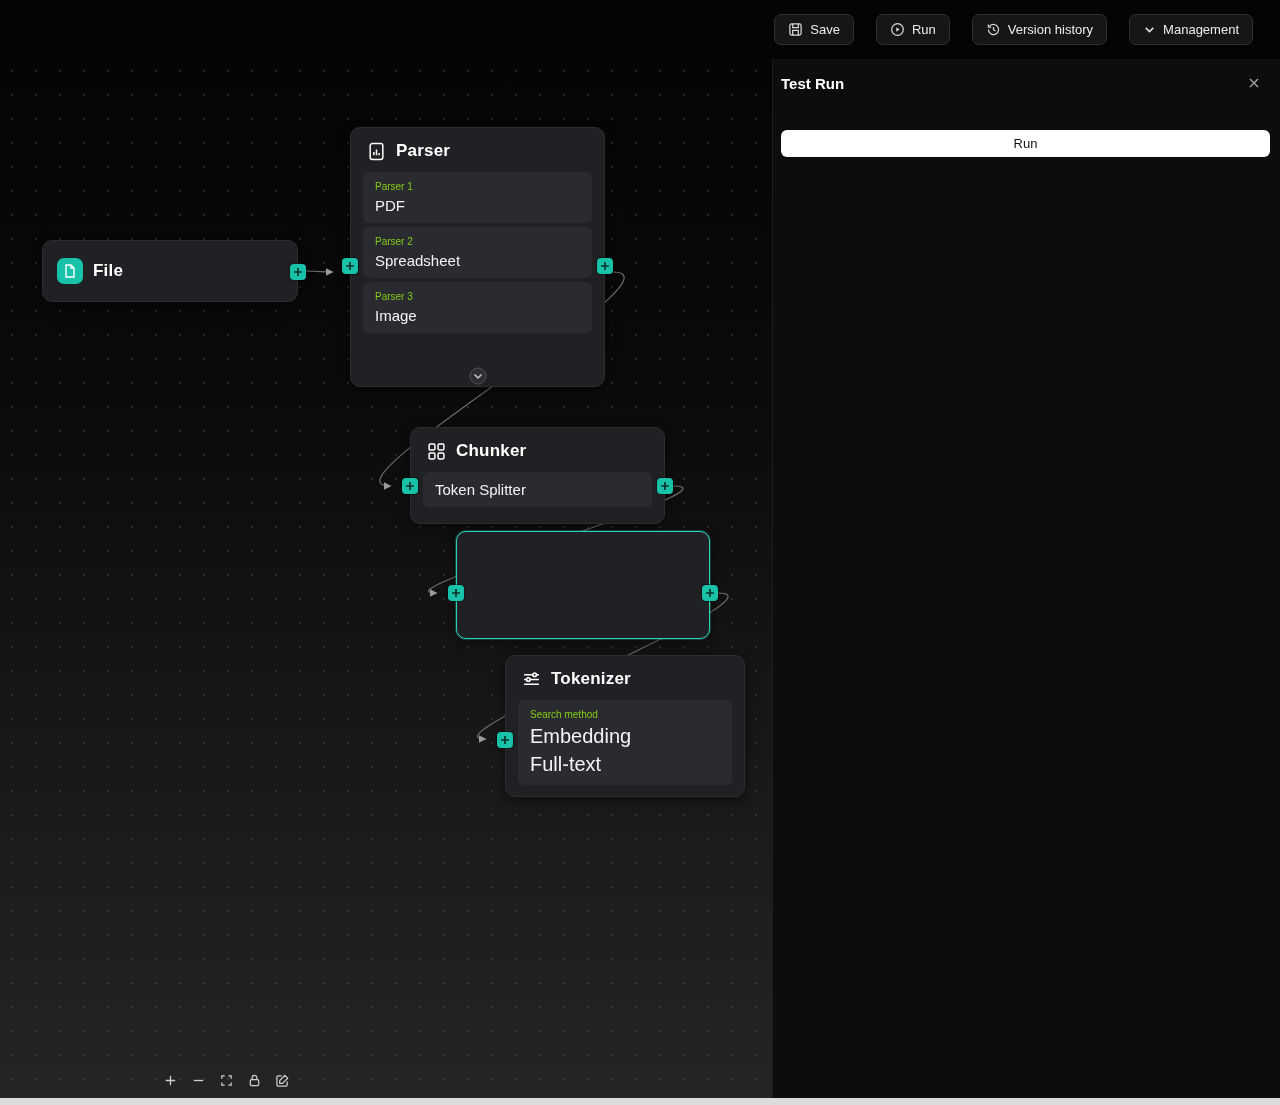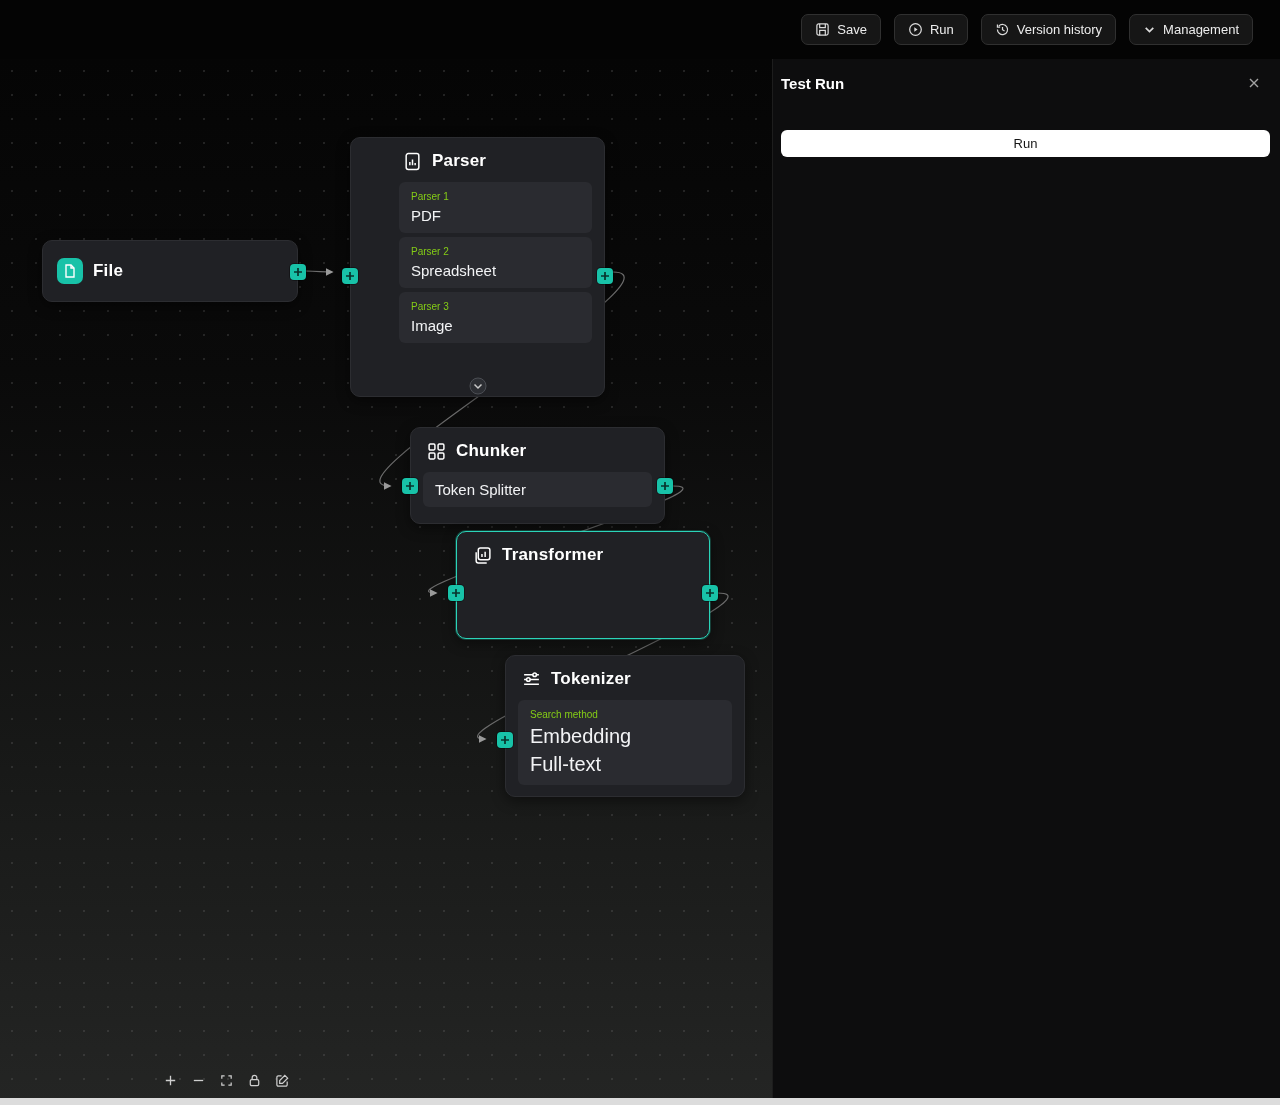--- a/index.html
+++ b/index.html
@@ -1,21 +1,21 @@
 <!DOCTYPE html>
 <html style="--accent: #18c2a8; --selection: #2bd4b9; --node-bg: #202125; --row-bg: #2a2b30; --panel-bg: #0d0d0e; --edge: #6d6d6d; --run-button-bg: #ffffff;"><head>
 <meta charset="utf-8">
 <style>
   * { margin:0; padding:0; box-sizing:border-box; }
   html,body { width:1280px; height:1105px; background:#000; font-family:"Liberation Sans",sans-serif; overflow:hidden; }
   .app { position:relative; width:1280px; height:1105px; background:#000; }
 
   
   .topbar { position:absolute; top:0; left:0; right:0; height:59px; background:#040404;
-            display:flex; align-items:center; justify-content:flex-end; gap:13px; padding-right:27px; z-index:20; }
+            display:flex; align-items:center; justify-content:flex-end; gap:22px; padding-right:27px; z-index:20; }
   .tb-btn { display:flex; align-items:center; gap:7px; height:31px; padding:0 13px;
             background:#161616; border:1px solid #303030; border-radius:7px; color:#ececec;
             font-size:13px; font-family:inherit; cursor:pointer; }
   .tb-icon { display:flex; align-items:center; color:#dcdcdc; }
 
   
   .main { position:absolute; top:59px; left:0; right:0; bottom:0; display:flex; }
 
   
   .canvas { position:relative; width:772px; height:1046px; overflow:hidden;
@@ -33,21 +33,21 @@
   .row { background:var(--row-bg,#2a2b30); border-radius:6px; padding:9px 12px; margin-bottom:4px; }
   .row:last-child { margin-bottom:0; }
   .row-label { color:#84cc16; font-size:10px; }
   .row-value { color:#f2f3f5; font-size:15px; margin-top:5px; }
 
   .node-file { left:42px; top:181px; width:256px; height:62px; display:flex; align-items:center; }
   .node-file .node-header { padding:0 0 0 14px; }
   .file-badge { width:26px; height:26px; border-radius:7px; background:var(--accent,#18c2a8);
                 display:flex; align-items:center; justify-content:center; }
 
-  .node-parser { left:350px; top:78px; width:255px; height:260px;padding-left:36px; }
+  .node-parser { left:350px; top:68px; width:255px; height:260px; }
   .node-chunker { left:410px; top:368px; width:255px; height:97px; }
   .node-transformer { left:456px; top:472px; width:254px; height:108px;
                       border:1px solid var(--selection,#2bd4b9); box-shadow:0 0 0 1px rgba(43,212,185,.25), 0 4px 14px rgba(0,0,0,.45); }
   .node-tokenizer { left:505px; top:596px; width:240px; height:142px; }
 
   .node-icon { display:flex; align-items:center; color:#fff; }
 
   .model-row { display:flex; align-items:center; gap:9px; }
   .qwen-icon { width:18px; height:18px; border-radius:5px; flex:0 0 18px;
                background:conic-gradient(from 210deg, #3f68f0, #8a4df0, #2fb9f2, #4f7bf5, #3f68f0); }
@@ -231,30 +231,20 @@
             </svg>
         </span>
         <span class="handle handle-right" style="top:50px">
           <svg width="10" height="10" viewBox="0 0 10 10" stroke="#09332c" stroke-width="1.7">
               <path d="M5 1v8M1 5h8"></path>
             </svg>
         </span>
       </div>
 
       <div class="node node-transformer">
-        <div class="node-header">
-          <span class="node-icon">
-            <svg width="19" height="19" viewBox="0 0 18 18" fill="none" stroke="#fff" stroke-width="1.4">
-                <rect x="5" y="2" width="11" height="11" rx="2"></rect>
-                <path d="M3 6v8a2 2 0 0 0 2 2h8"></path>
-                <path d="M8.5 10.5v-3M11.5 10.5v-5"></path>
-              </svg>
-          </span>
-          <span class="node-title">Transformer</span>
-        </div>
         <span class="handle handle-left" style="top:53px">
           <svg width="10" height="10" viewBox="0 0 10 10" stroke="#09332c" stroke-width="1.7">
               <path d="M5 1v8M1 5h8"></path>
             </svg>
         </span>
         <span class="handle handle-right" style="top:53px">
           <svg width="10" height="10" viewBox="0 0 10 10" stroke="#09332c" stroke-width="1.7">
               <path d="M5 1v8M1 5h8"></path>
             </svg>
         </span>

